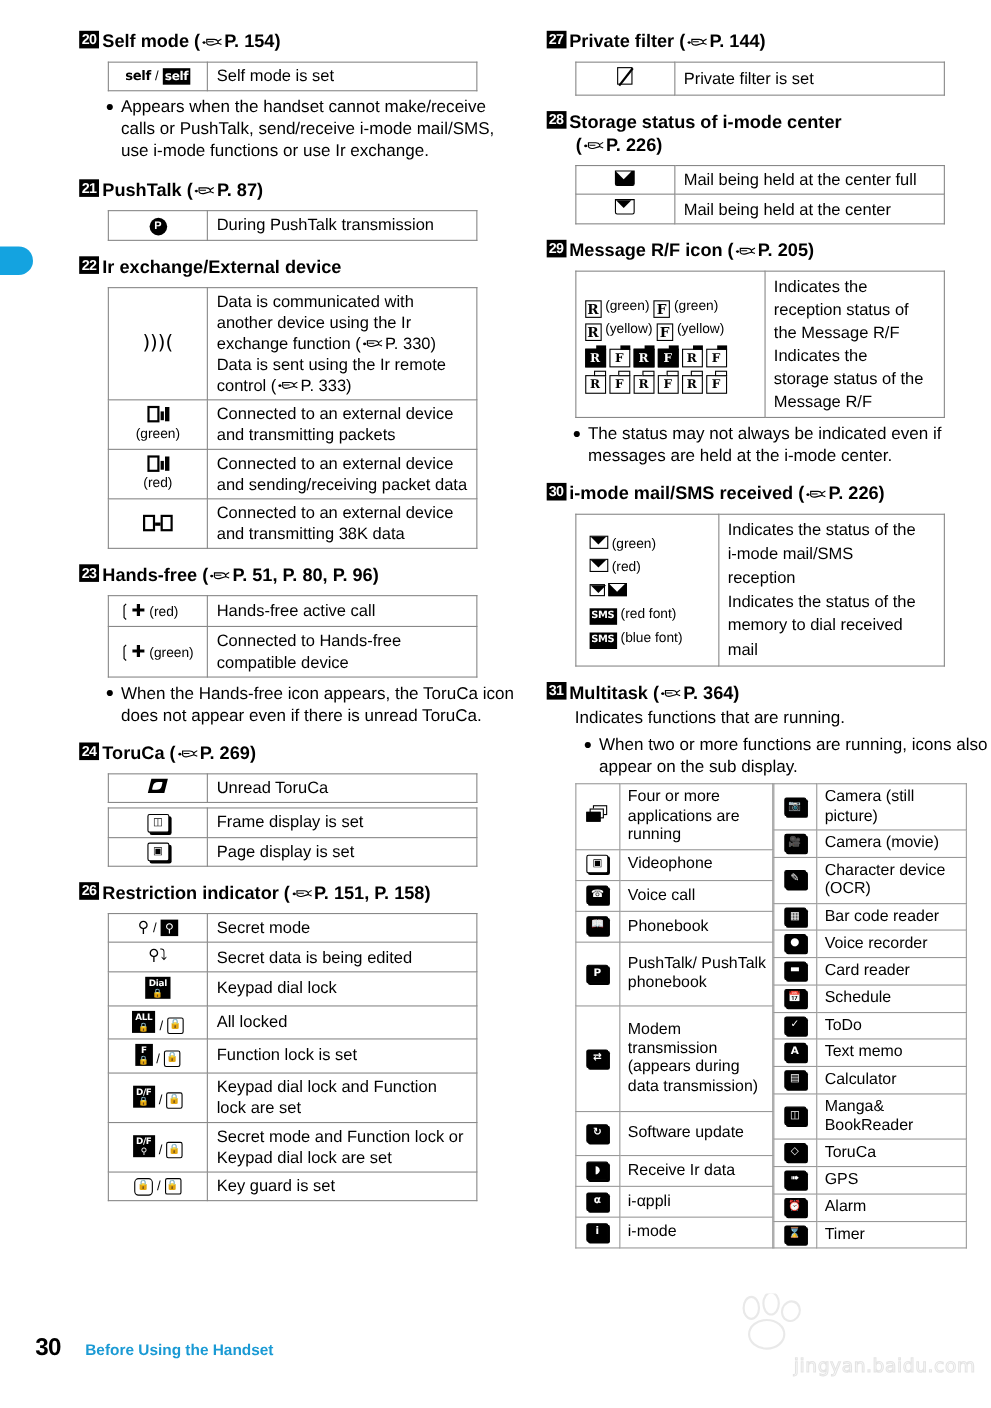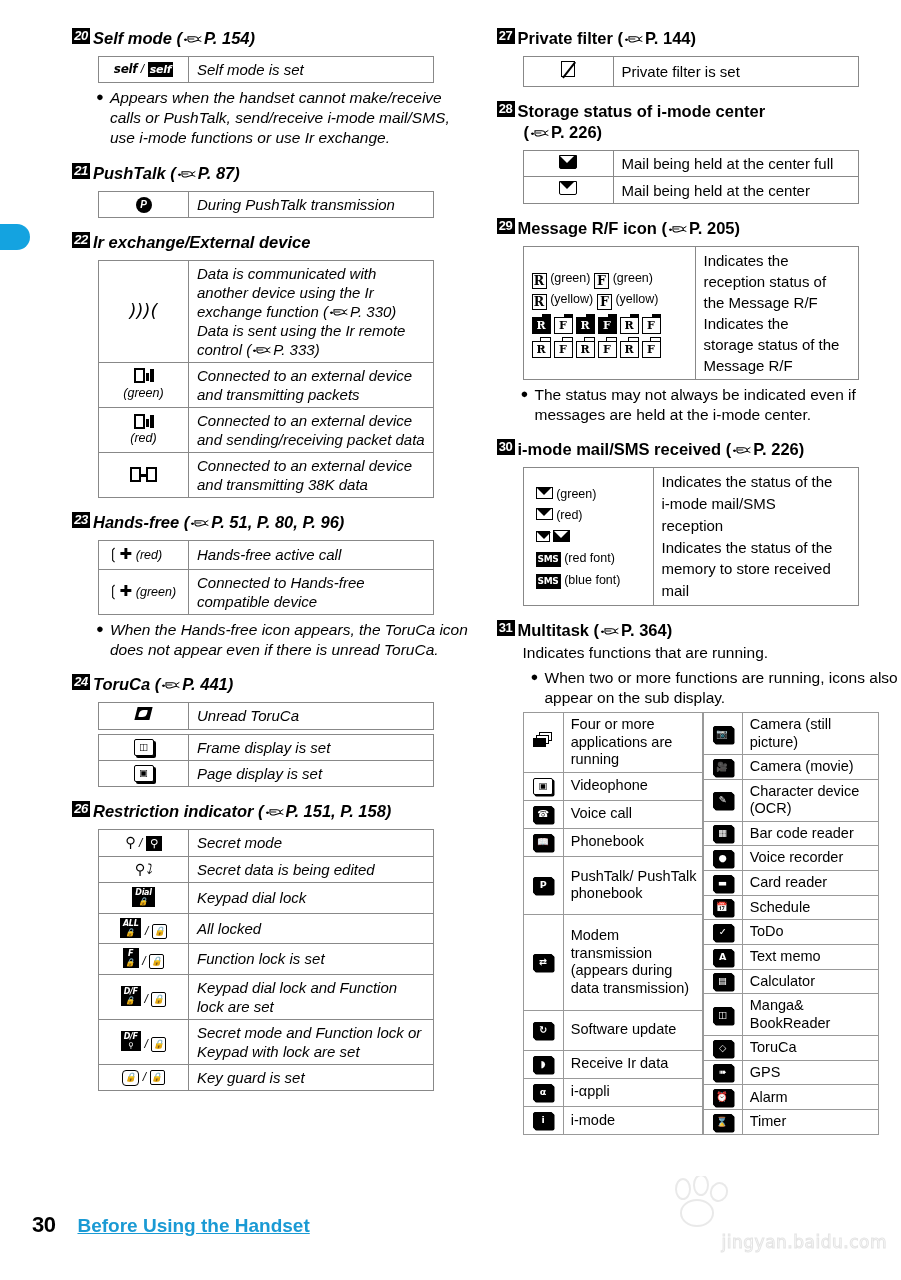--- a/index.html
+++ b/index.html
@@ -23,21 +23,21 @@
     border-radius:13px;
   }
 
   .cols {
     position:absolute; left:0; top:28px;
     width:901px;
     display:flex;
     gap:0;
   }
   .col { width:410px; }
-  .col-left  { margin-left:72px;font-style:italic; }
+  .col-left  { margin-left:72px; }
   .col-right { margin-left:20px; }
 
   
   .heading {
     display:flex; align-items:flex-start;
     font-size:16.5px; font-weight:bold;
     line-height:1.28;
     margin: 14px 0 7px 0;
   }
   .heading:first-child { margin-top:0; }
@@ -195,22 +195,21 @@
   .env.folder { border-radius:0 0 2px 2px; }
 
   
   .footer {
     position:absolute; left:32px; bottom:42px;
     display:flex; align-items:baseline;
   }
   .pageno { font-size:22px; font-weight:bold; letter-spacing:-0.5px; }
   .footlink {
     margin-left:22px;
-    color:#1a9ad4; font-size:19px; font-weight:bold;
-    text-decoration:underline;
+    color:#1a9ad4; font-size:14px; font-weight:bold;
   }
 
   
   .watermark {
     position:absolute; right:14px; bottom:28px;
     text-align:center;
     pointer-events:none;
     opacity:0.5;
   }
   .wm-main {
@@ -371,21 +370,21 @@
         </div>
       </div>
 
       <div class="heading">
         <span class="numbox">24</span>
         <span class="htext"><span>ToruCa (</span><span class="ref-hand"><svg viewBox="0 0 24 15">
                 <path d="M1 8 Q3 5 5 8 Q3 11 1 8Z" fill="#000"></path>
                 <path d="M6 4.5 h8 q3 0 4 2 q1 2 -1 2.6 l-5 1.4 q-3 .8 -5 -.4 q-1.6 -1 -1 -3 Z" fill="none" stroke="#000" stroke-width="1.3"></path>
                 <path d="M7 7.2 h6.5" stroke="#000" stroke-width="1.1" fill="none"></path>
                 <path d="M18 6.6 l4 -2.5 M18 8.6 l4 1.6" stroke="#000" stroke-width="1.2" fill="none"></path>
-              </svg></span><span class="ref-num">P. 441</span><span>)</span></span>
+              </svg></span><span class="ref-num">P. 269</span><span>)</span></span>
       </div>
       <table class="icontbl">
         <tbody>
             <tr>
           <td class="icon">
             <span style="display:inline-block;width:15px;height:13px;background:#000;transform:skewX(-14deg);position:relative;"><span style="position:absolute;left:3px;top:3px;width:8px;height:7px;background:#fff;border-radius:50% 10% 50% 10%;"></span></span>
           </td>
           <td class="desc">Unread ToruCa</td>
         </tr>
       </tbody>
@@ -462,21 +461,21 @@
             <span class="bicon" style="width:15px;height:15px;box-shadow:none;"><span class="ins" style="font-size:9px;line-height:12px;">🔒</span></span>
           </td>
           <td class="desc">Keypad dial lock and Function lock are set</td>
         </tr>
         <tr>
           <td class="icon">
             <span class="inv" style="font-size:8px;line-height:9px;padding:1px 3px;">D/F<br>⚲</span>
             <span style="font-size:12px;">/</span>
             <span class="bicon" style="width:15px;height:15px;box-shadow:none;"><span class="ins" style="font-size:9px;line-height:12px;">🔒</span></span>
           </td>
-          <td class="desc">Secret mode and Function lock or Keypad with lock are set</td>
+          <td class="desc">Secret mode and Function lock or Keypad dial lock are set</td>
         </tr>
         <tr>
           <td class="icon">
             <span class="bicon" style="width:17px;height:16px;box-shadow:none;border-radius:4px;"><span class="ins" style="font-size:9px;line-height:13px;">🔒</span></span>
             <span style="font-size:12px;">/</span>
             <span class="bicon" style="width:15px;height:15px;box-shadow:none;"><span class="ins" style="font-size:9px;line-height:12px;">🔒</span></span>
           </td>
           <td class="desc">Key guard is set</td>
         </tr>
       </tbody>
@@ -602,21 +601,21 @@
             <div><span class="env"></span> <span class="note-sm">(red)</span></div>
             <div><span class="env" style="width:14px;height:11px;"></span><span class="env filled" style="margin-left:3px;"></span></div>
             <div><span class="inv" style="font-size:9px;padding:1px 2px;">SMS</span> <span class="note-sm">(red font)</span></div>
             <div><span class="inv" style="font-size:9px;padding:1px 2px;">SMS</span> <span class="note-sm">(blue font)</span></div>
           </td>
           <td class="desc" style="line-height:1.45;">
             <div>Indicates the status of the</div>
             <div>i-mode mail/SMS</div>
             <div>reception</div>
             <div>Indicates the status of the</div>
-            <div>memory to store received</div>
+            <div>memory to dial received</div>
             <div>mail</div>
           </td>
         </tr>
       </tbody>
         </table>
 
       <div class="heading" style="margin-bottom:2px;">
         <span class="numbox">31</span>
         <span class="htext"><span>Multitask (</span><span class="ref-hand"><svg viewBox="0 0 24 15">
                 <path d="M1 8 Q3 5 5 8 Q3 11 1 8Z" fill="#000"></path>

